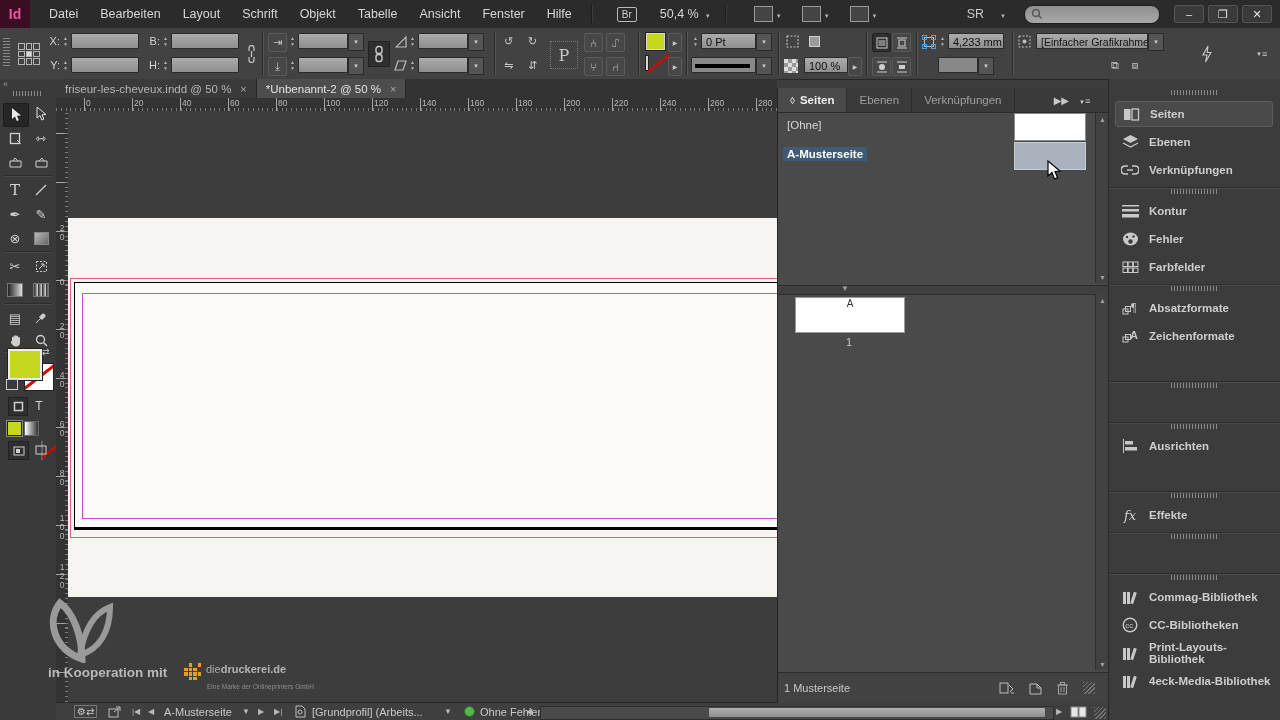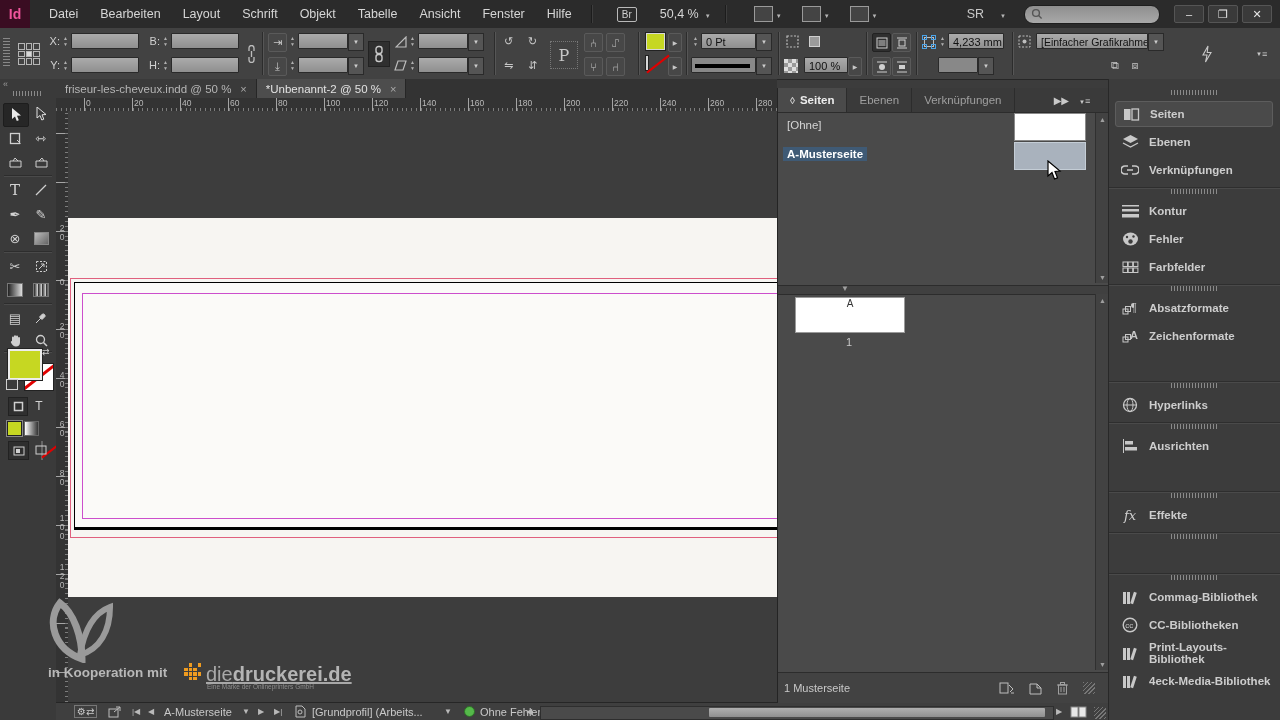--- a/index.html
+++ b/index.html
@@ -103,21 +103,21 @@
     border-top:1px solid #000;border-left:1px solid #000;border-bottom:3px solid #000;}
   #marginbox{position:absolute;left:7px;top:10px;width:712px;height:224px;border:1px solid #cc4ecc;}
   
   #watermark{position:absolute;left:44px;top:597px;width:330px;height:102px;z-index:5;color:#9c9c9c;}
   .wm-title{position:absolute;left:70px;top:33px;font-size:25px;font-weight:bold;color:#9a9a9a;letter-spacing:0.5px;}
   .wm-coop{position:absolute;left:4px;top:68px;font-size:13.5px;font-weight:bold;color:#b8b8b8;}
   .wm-dots{position:absolute;left:140px;top:66px;width:17px;height:17px;
     display:grid;grid-template-columns:repeat(4,1fr);grid-template-rows:repeat(4,1fr);gap:1px;}
   .wm-dots i{background:#ef9b1f;}
   .wm-dots i.off{background:transparent;}
-  .wm-brand{position:absolute;left:162px;top:66px;font-size:20px;color:#a8a8a8;text-decoration:underline;}
+  .wm-brand{position:absolute;left:162px;top:66px;font-size:11px;color:#a8a8a8;}
   .wm-brand b{color:#b4b4b4;}
   .wm-sub{position:absolute;left:163px;top:86px;font-size:6.5px;color:#8d8d8d;}
   
   #statusrow{position:absolute;left:56px;top:702px;width:1052px;height:18px;background:#3f3f3f;
     border-top:1px solid #262626;color:#c9c9c9;font-size:11px;}
   .sb{position:absolute;top:1px;height:15px;display:flex;align-items:center;gap:3px;}
   .sb-nav{font-size:8px;color:#b9b9b9;}
   .greendot{width:9px;height:9px;border-radius:50%;background:#55b94a;border:1px solid #2e6e28;}
   #hscrolltrack{position:absolute;left:484px;top:3px;width:512px;height:12px;background:#4a4a4a;
     border:1px solid #2e2e2e;}
@@ -767,30 +767,20 @@
           <svg width="17" height="16" viewBox="0 0 17 16">
             <rect x="1" y="9" width="5" height="5" fill="none" stroke="#c8c8c8"></rect>
             <rect x="3.5" y="6.5" width="5" height="5" fill="none" stroke="#c8c8c8"></rect>
             <text x="8" y="11" font-size="11" font-weight="bold" fill="#c8c8c8">A</text>
           </svg>
         </span>
       <span class="dlabel">Zeichenformate</span>
     </div>
     <span class="dock-sep" style="top:302px"></span>
     <span class="dock-grip" style="top:304px"></span>
-    <div class="dock-item" style="top:313px">
-      <span class="dicon">
-          <svg width="16" height="16" viewBox="0 0 16 16">
-            <circle cx="8" cy="8" r="6.5" fill="none" stroke="#c8c8c8" stroke-width="1.3"></circle>
-            <ellipse cx="8" cy="8" rx="3" ry="6.5" fill="none" stroke="#c8c8c8"></ellipse>
-            <line x1="1.5" y1="8" x2="14.5" y2="8" stroke="#c8c8c8"></line>
-          </svg>
-        </span>
-      <span class="dlabel">Hyperlinks</span>
-    </div>
     <span class="dock-sep" style="top:343px"></span>
     <span class="dock-grip" style="top:345px"></span>
     <div class="dock-item" style="top:354px">
       <span class="dicon">
           <svg width="16" height="14" viewBox="0 0 16 14">
             <line x1="1.5" y1="0" x2="1.5" y2="14" stroke="#c8c8c8"></line>
             <rect x="3" y="2" width="8" height="3.5" fill="#c8c8c8"></rect>
             <rect x="3" y="8" width="12" height="3.5" fill="#c8c8c8"></rect>
           </svg>
         </span>

